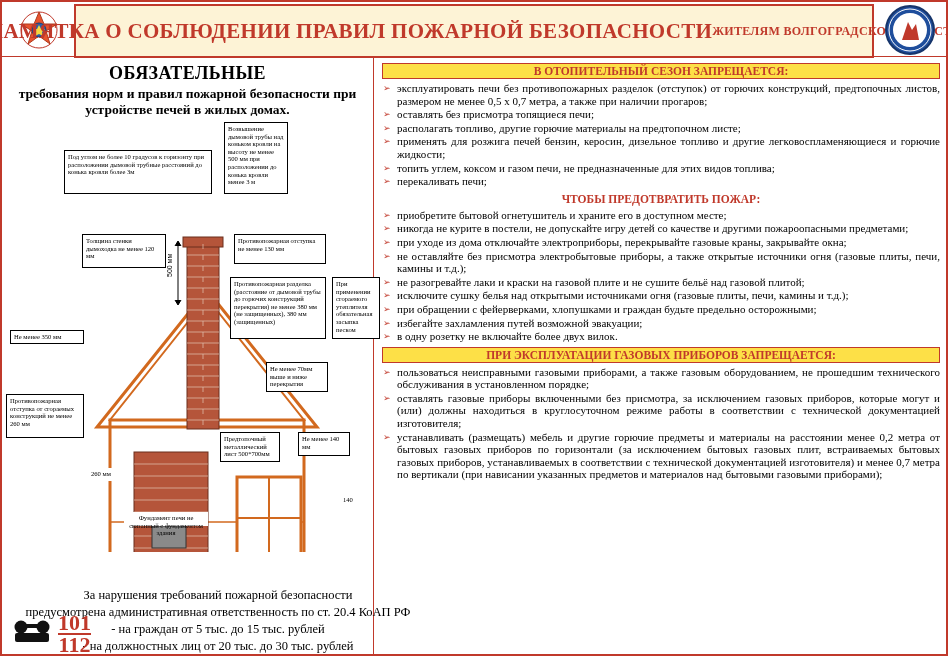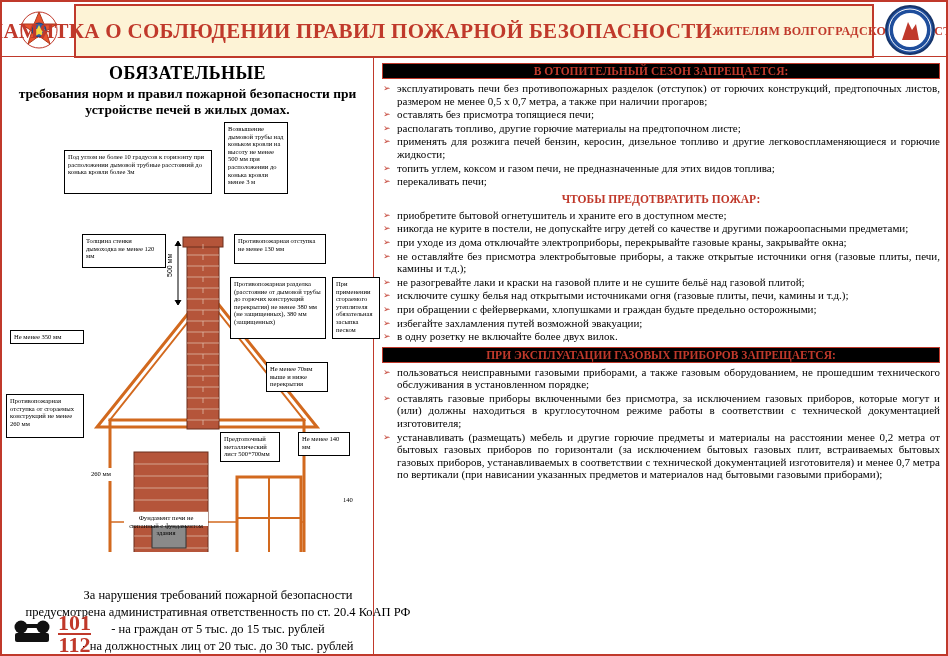--- a/index.html
+++ b/index.html
@@ -44,21 +44,21 @@
   
   .foot{position:absolute;left:0;bottom:2px;width:432px;text-align:center;}
   .foot .f1{font-size:12.5px;line-height:17px;}
   .foot .f2{font-size:12.5px;line-height:17px;}
   .phones{position:absolute;left:10px;bottom:2px;display:flex;align-items:center;}
   .phone-num{color:#c0392b;font-weight:bold;font-size:22px;line-height:20px;text-align:center;}
   .phone-num .sep{border-top:2px solid #c0392b;}
   
   .sec-title{
     text-align:center;font-weight:bold;font-size:11.5px;color:#c0392b;
-    background:#000000;border:1px solid #c0392b;margin:2px 0 3px 0;padding:1px 0;
+    background:#fde047;border:1px solid #c0392b;margin:2px 0 3px 0;padding:1px 0;
   }
   .sec-title.plain{background:none;border:none;color:#c0392b;}
   ul.items{list-style:none;margin:0 0 4px 0;padding:0;}
   ul.items li{
     position:relative;padding-left:15px;font-size:11px;line-height:12.6px;
     text-align:justify;margin-bottom:1px;
   }
   ul.items li:before{
     content:"\27A2";position:absolute;left:1px;top:0;font-size:9px;color:#c0392b;
   }

